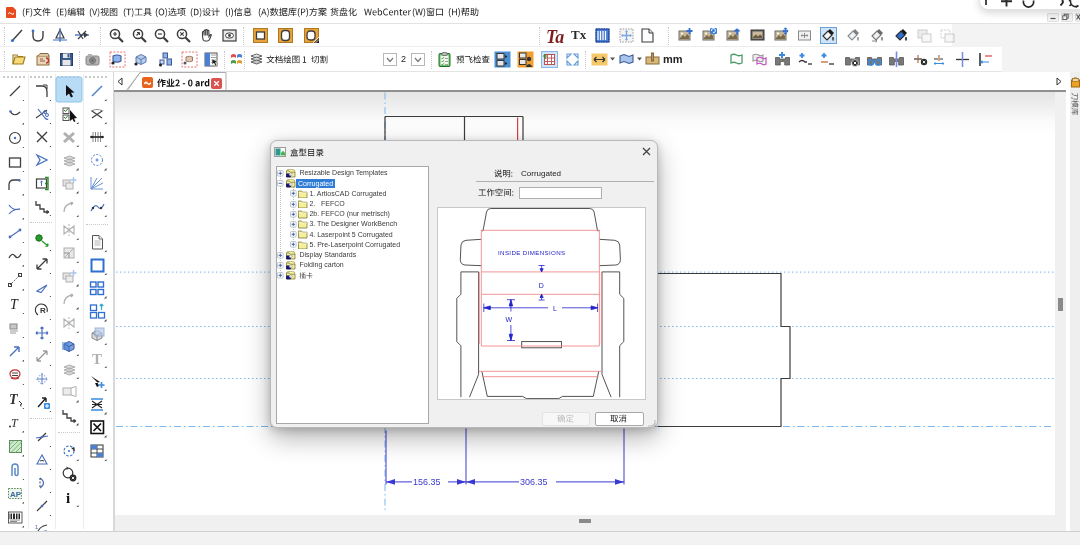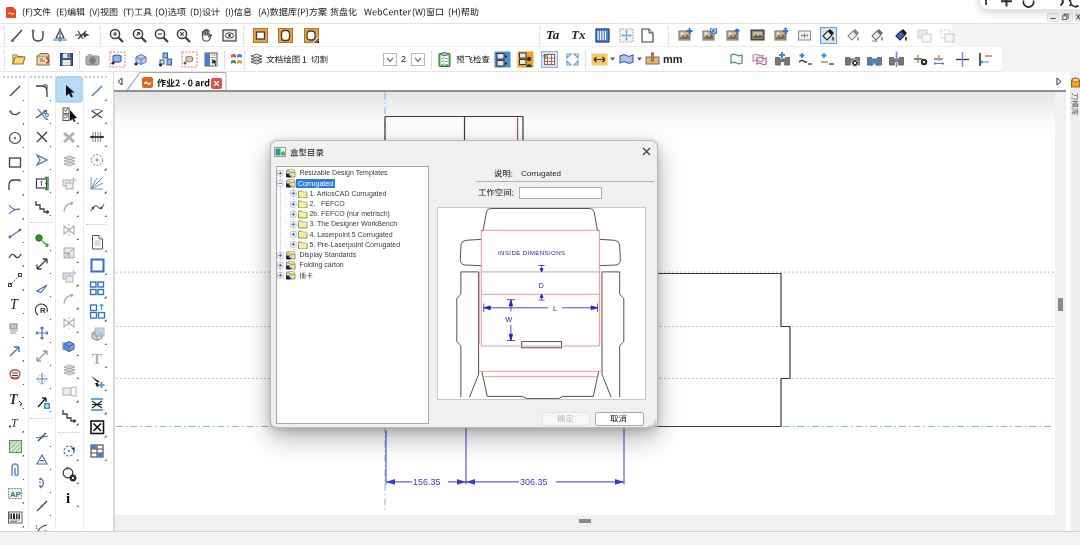--- a/index.html
+++ b/index.html
@@ -127,22 +127,22 @@
     <rect x="1.5" y="1.5" width="14" height="14" fill="#e8a33d" stroke="#b07820" stroke-width="1"></rect>
     <rect x="4.5" y="3.5" width="8" height="10" rx="3" fill="#fff" stroke="#3d3d3d" stroke-width="1.3"></rect>
   </svg>
 <svg class="abs" style="left:303.0px;top:26.5px" width="17" height="17" viewBox="0 0 17 17">
     <rect x="1.5" y="1.5" width="14" height="14" fill="#e8a33d" stroke="#b07820" stroke-width="1"></rect>
     <rect x="4" y="4" width="8" height="9" rx="3" fill="#fff" stroke="#3d3d3d" stroke-width="1.3"></rect>
     <path d="M11 16 L16 11 L16 16Z" fill="#222"></path>
     <path d="M10 16 L16 10 M12.5 16 L16 12.5" stroke="#fff" stroke-width="0.7"></path>
   </svg>
 <div class="abs" style="left:540px;top:25px;width:120px;height:21px;background:#fff"></div>
-<span class="abs" style="left:546px;top:27px;font-family:'Liberation Serif',serif;font-style:italic;font-weight:bold;font-size:13px;color:#0f172a">Ta</span>
-<span class="abs" style="left:571px;top:27px;font-family:'Liberation Serif',serif;font-style:italic;font-weight:bold;font-size:13px;color:#2b2b2b">Tx</span>
+<span class="abs" style="left:546px;top:27px;font-family:'Liberation Serif',serif;font-style:italic;font-weight:bold;font-size:18px;color:#7f1d1d">Ta</span>
+<span class="abs" style="left:571px;top:27px;font-family:'Liberation Serif',serif;font-weight:bold;font-size:13px;color:#2b2b2b">Tx</span>
 <svg class="abs" style="left:593.5px;top:26.5px" width="17" height="17" viewBox="0 0 17 17">
     <rect x="2" y="2" width="13" height="13" fill="#4a7fd4" stroke="#23479c"></rect>
     <path d="M4 4 L4 13 M6.5 4 L6.5 13 M9 4 L9 13 M11.5 4 L11.5 13" stroke="#fff" stroke-width="1.2"></path>
     <path d="M2 2 L15 2 L15 15 L2 15Z" fill="none" stroke="#23479c" stroke-dasharray="1.5 1"></path>
   </svg>
 <svg class="abs" style="left:617.5px;top:26.5px" width="17" height="17" viewBox="0 0 17 17">
     <rect x="2" y="2" width="13" height="13" fill="#f4f4f4" stroke="#9a9a9a" stroke-dasharray="1.5 1.2"></rect>
     <path d="M8.5 4 L8.5 13 M4 8.5 L13 8.5" stroke="#7ba7e0" stroke-width="1.4"></path>
     <path d="M8.5 3 L7 5 L10 5Z M8.5 14 L7 12 L10 12Z M3 8.5 L5 7 L5 10Z M14 8.5 L12 7 L12 10Z" fill="#7ba7e0"></path>
   </svg>

